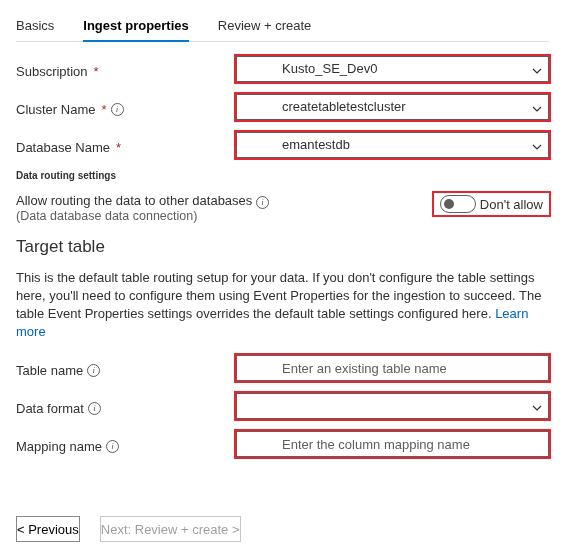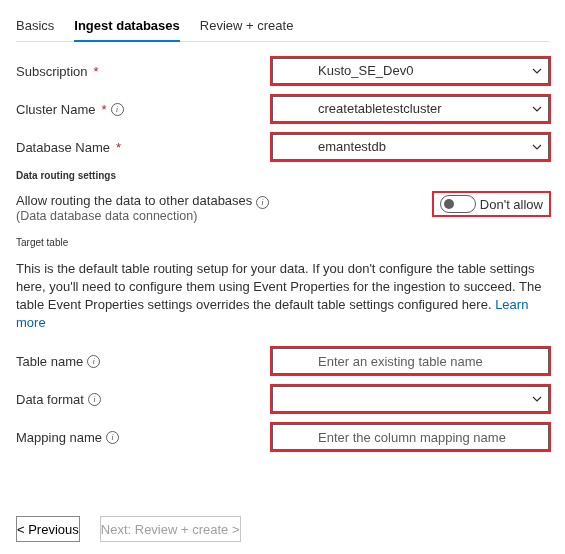--- a/index.html
+++ b/index.html
@@ -6,21 +6,21 @@
   body {
     margin: 0;
     padding: 12px 16px;
     font-family: "Segoe UI", -apple-system, sans-serif;
     font-size: 13px;
     color: #323130;
     width: 565px;
   }
   .tabs {
     display: flex;
-    gap: 20px;
+    gap: 29px;
     border-bottom: 1px solid #e1dfdd;
     margin-bottom: 14px;
   }
   .tab {
     padding: 6px 0 8px 0;
     cursor: pointer;
     color: #323130;
     position: relative;
   }
   .tab.active {
@@ -29,24 +29,22 @@
   }
   .tab.active::after {
     content: "";
     position: absolute;
     left: 0; right: 0; bottom: -1px;
     height: 2px;
     background: #0078d4;
   }
   .form-row {
     display: flex;
-    align-items: center;
     margin-bottom: 8px;
     min-height: 30px;
-    gap: 36px;
   }
   .label-col {
     width: 220px;
     display: flex;
     align-items: center;
     gap: 4px;
   }
   .req { color: #a4262c; margin-left: 2px; }
   .info-icon {
     width: 13px; height: 13px;
@@ -114,21 +112,21 @@
   }
   .toggle::after {
     content: "";
     position: absolute;
     width: 10px; height: 10px;
     background: #605e5c;
     border-radius: 50%;
     top: 3px; left: 3px;
   }
   .subheading {
-    font-size: 10px;
+    font-size: 17px;
     margin: 8px 0 12px 0;
     color: #323130;
   }
   .para {
     font-size: 13px;
     line-height: 1.4;
     margin-bottom: 14px;
   }
   .link { color: #0065b3; cursor: pointer; }
   .footer {
@@ -151,21 +149,21 @@
     color: #a19f9d;
     border-color: #c8c6c4;
     cursor: default;
   }
 </style>
 </head>
 <body>
 
 <div class="tabs">
   <div class="tab">Basics</div>
-  <div class="tab active">Ingest databases</div>
+  <div class="tab active">Ingest properties</div>
   <div class="tab">Review + create</div>
 </div>
 
 <div class="form-row">
   <div class="label-col">
     <span>Subscription</span>
     <span class="req">*</span>
   </div>
   <div class="field-col">
     <div class="select-box highlight" style="line-height:24px;">

